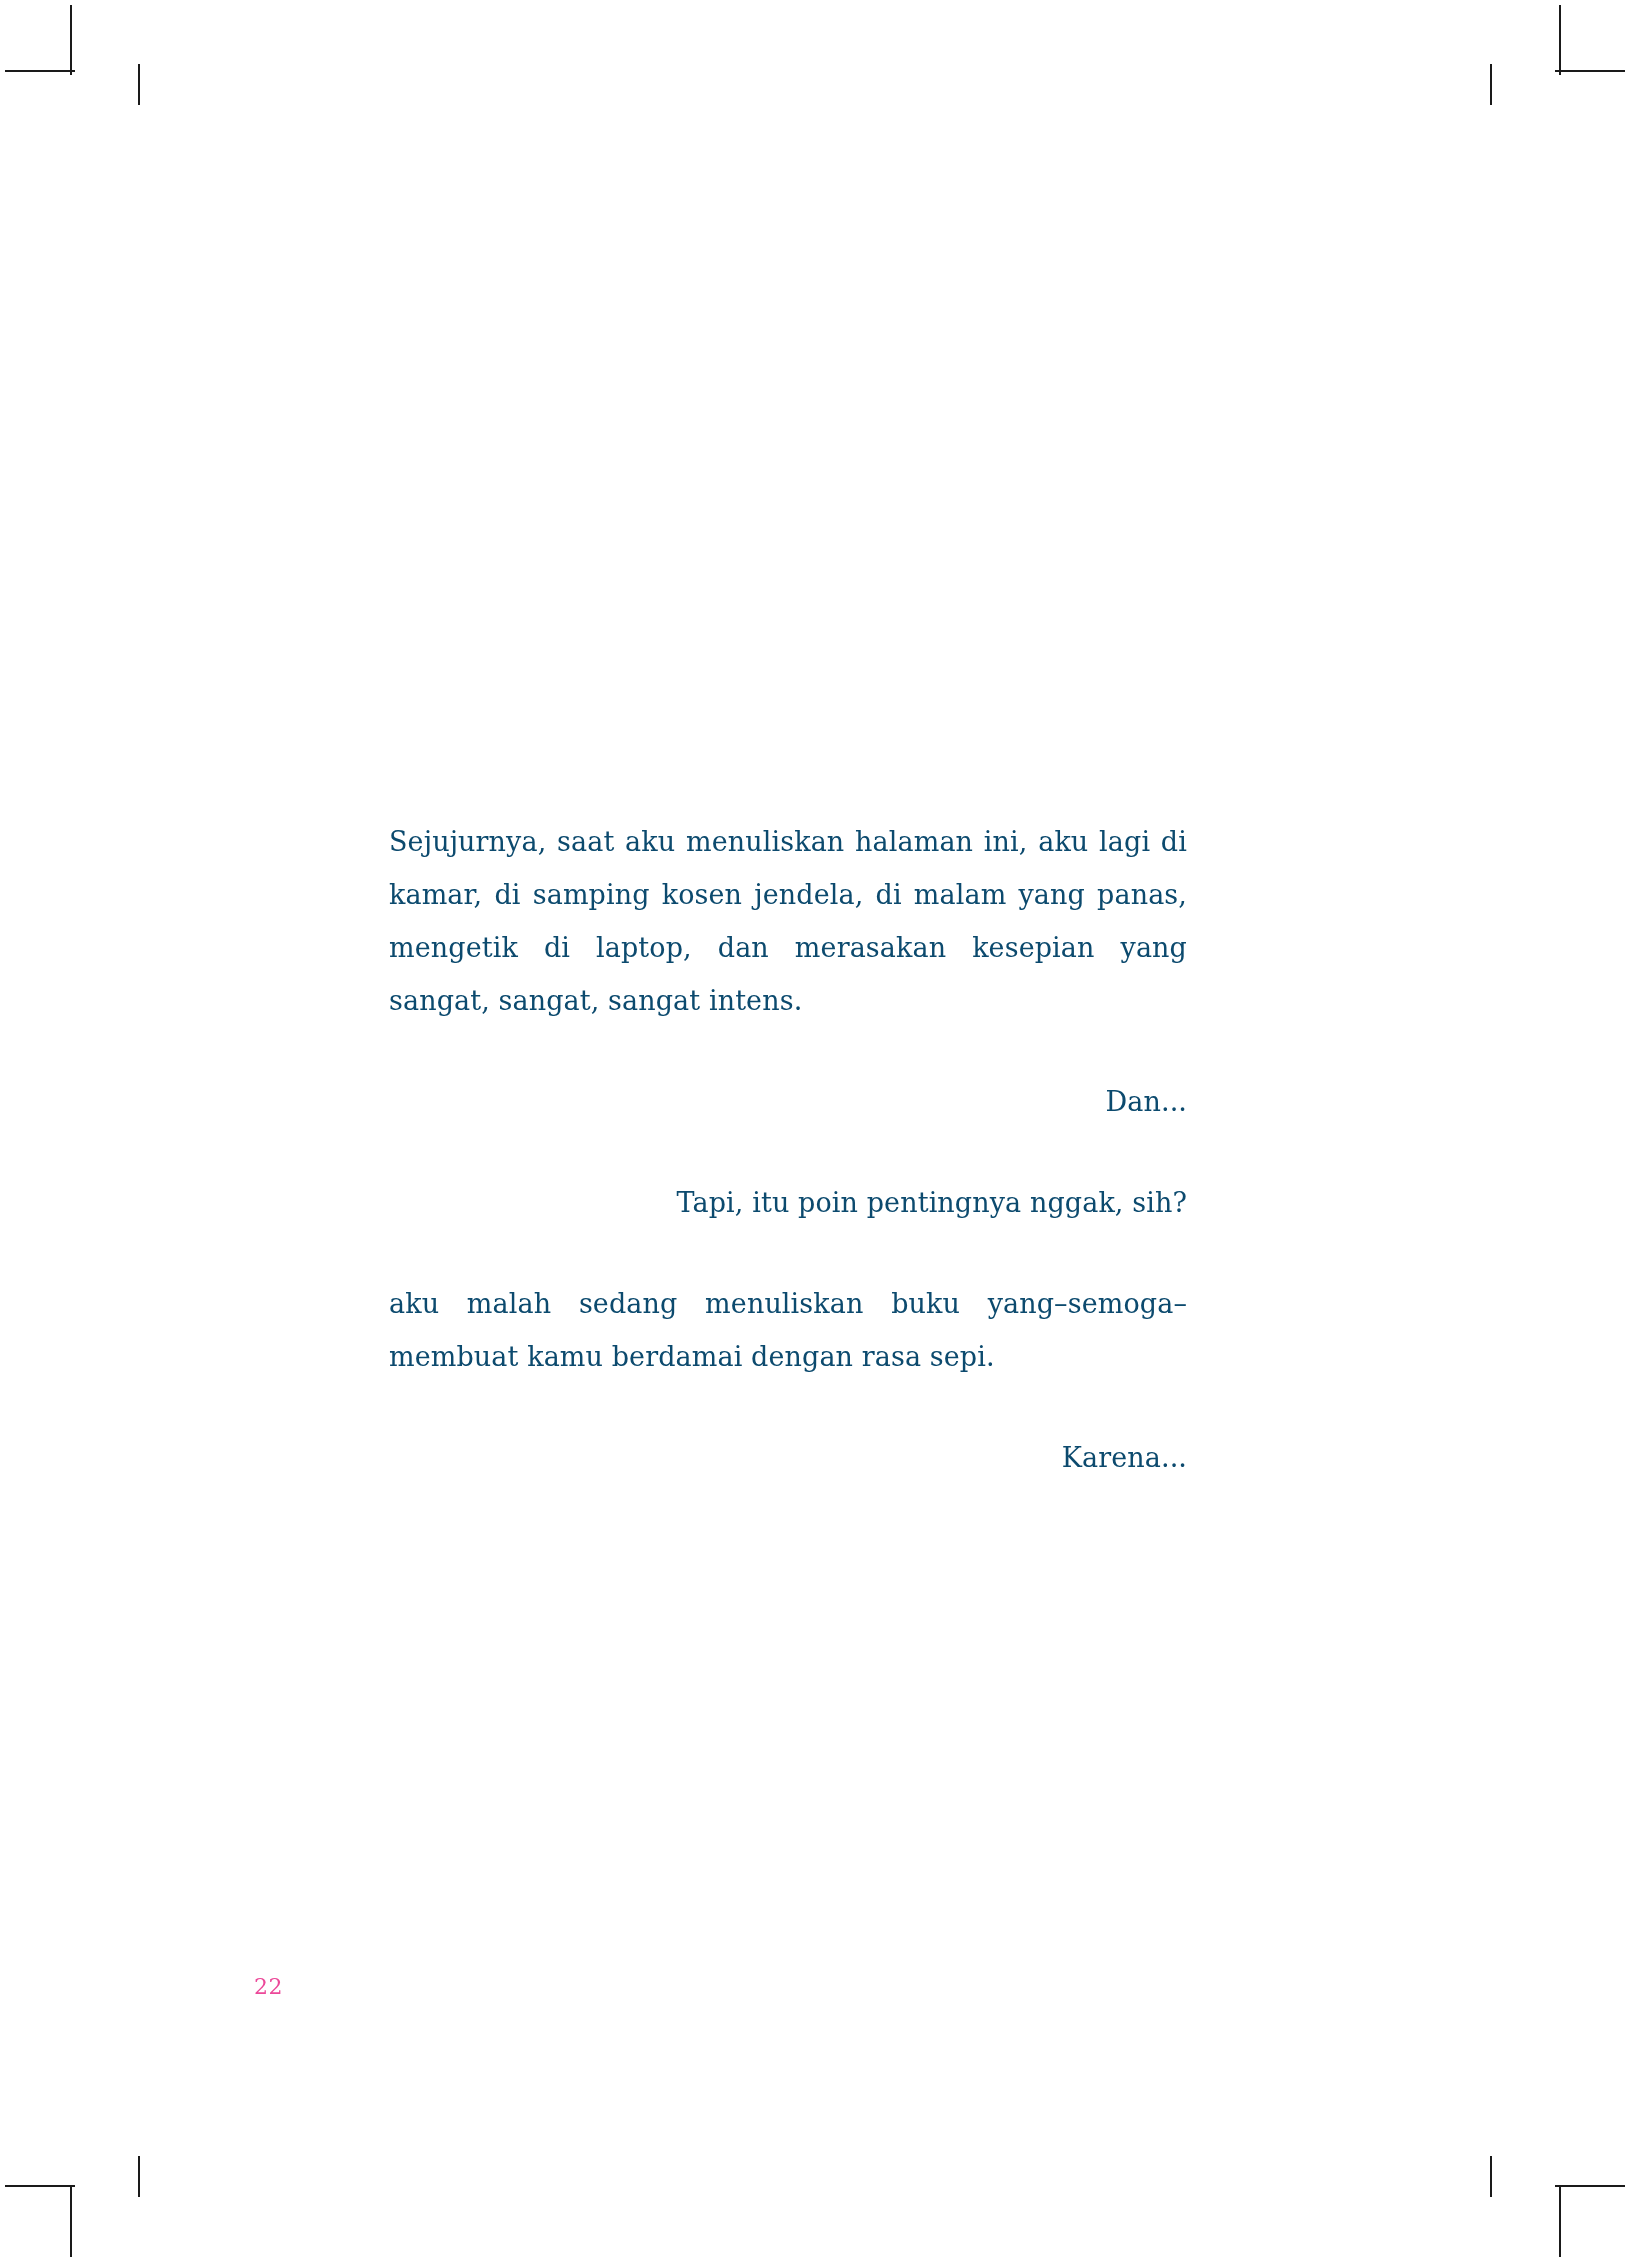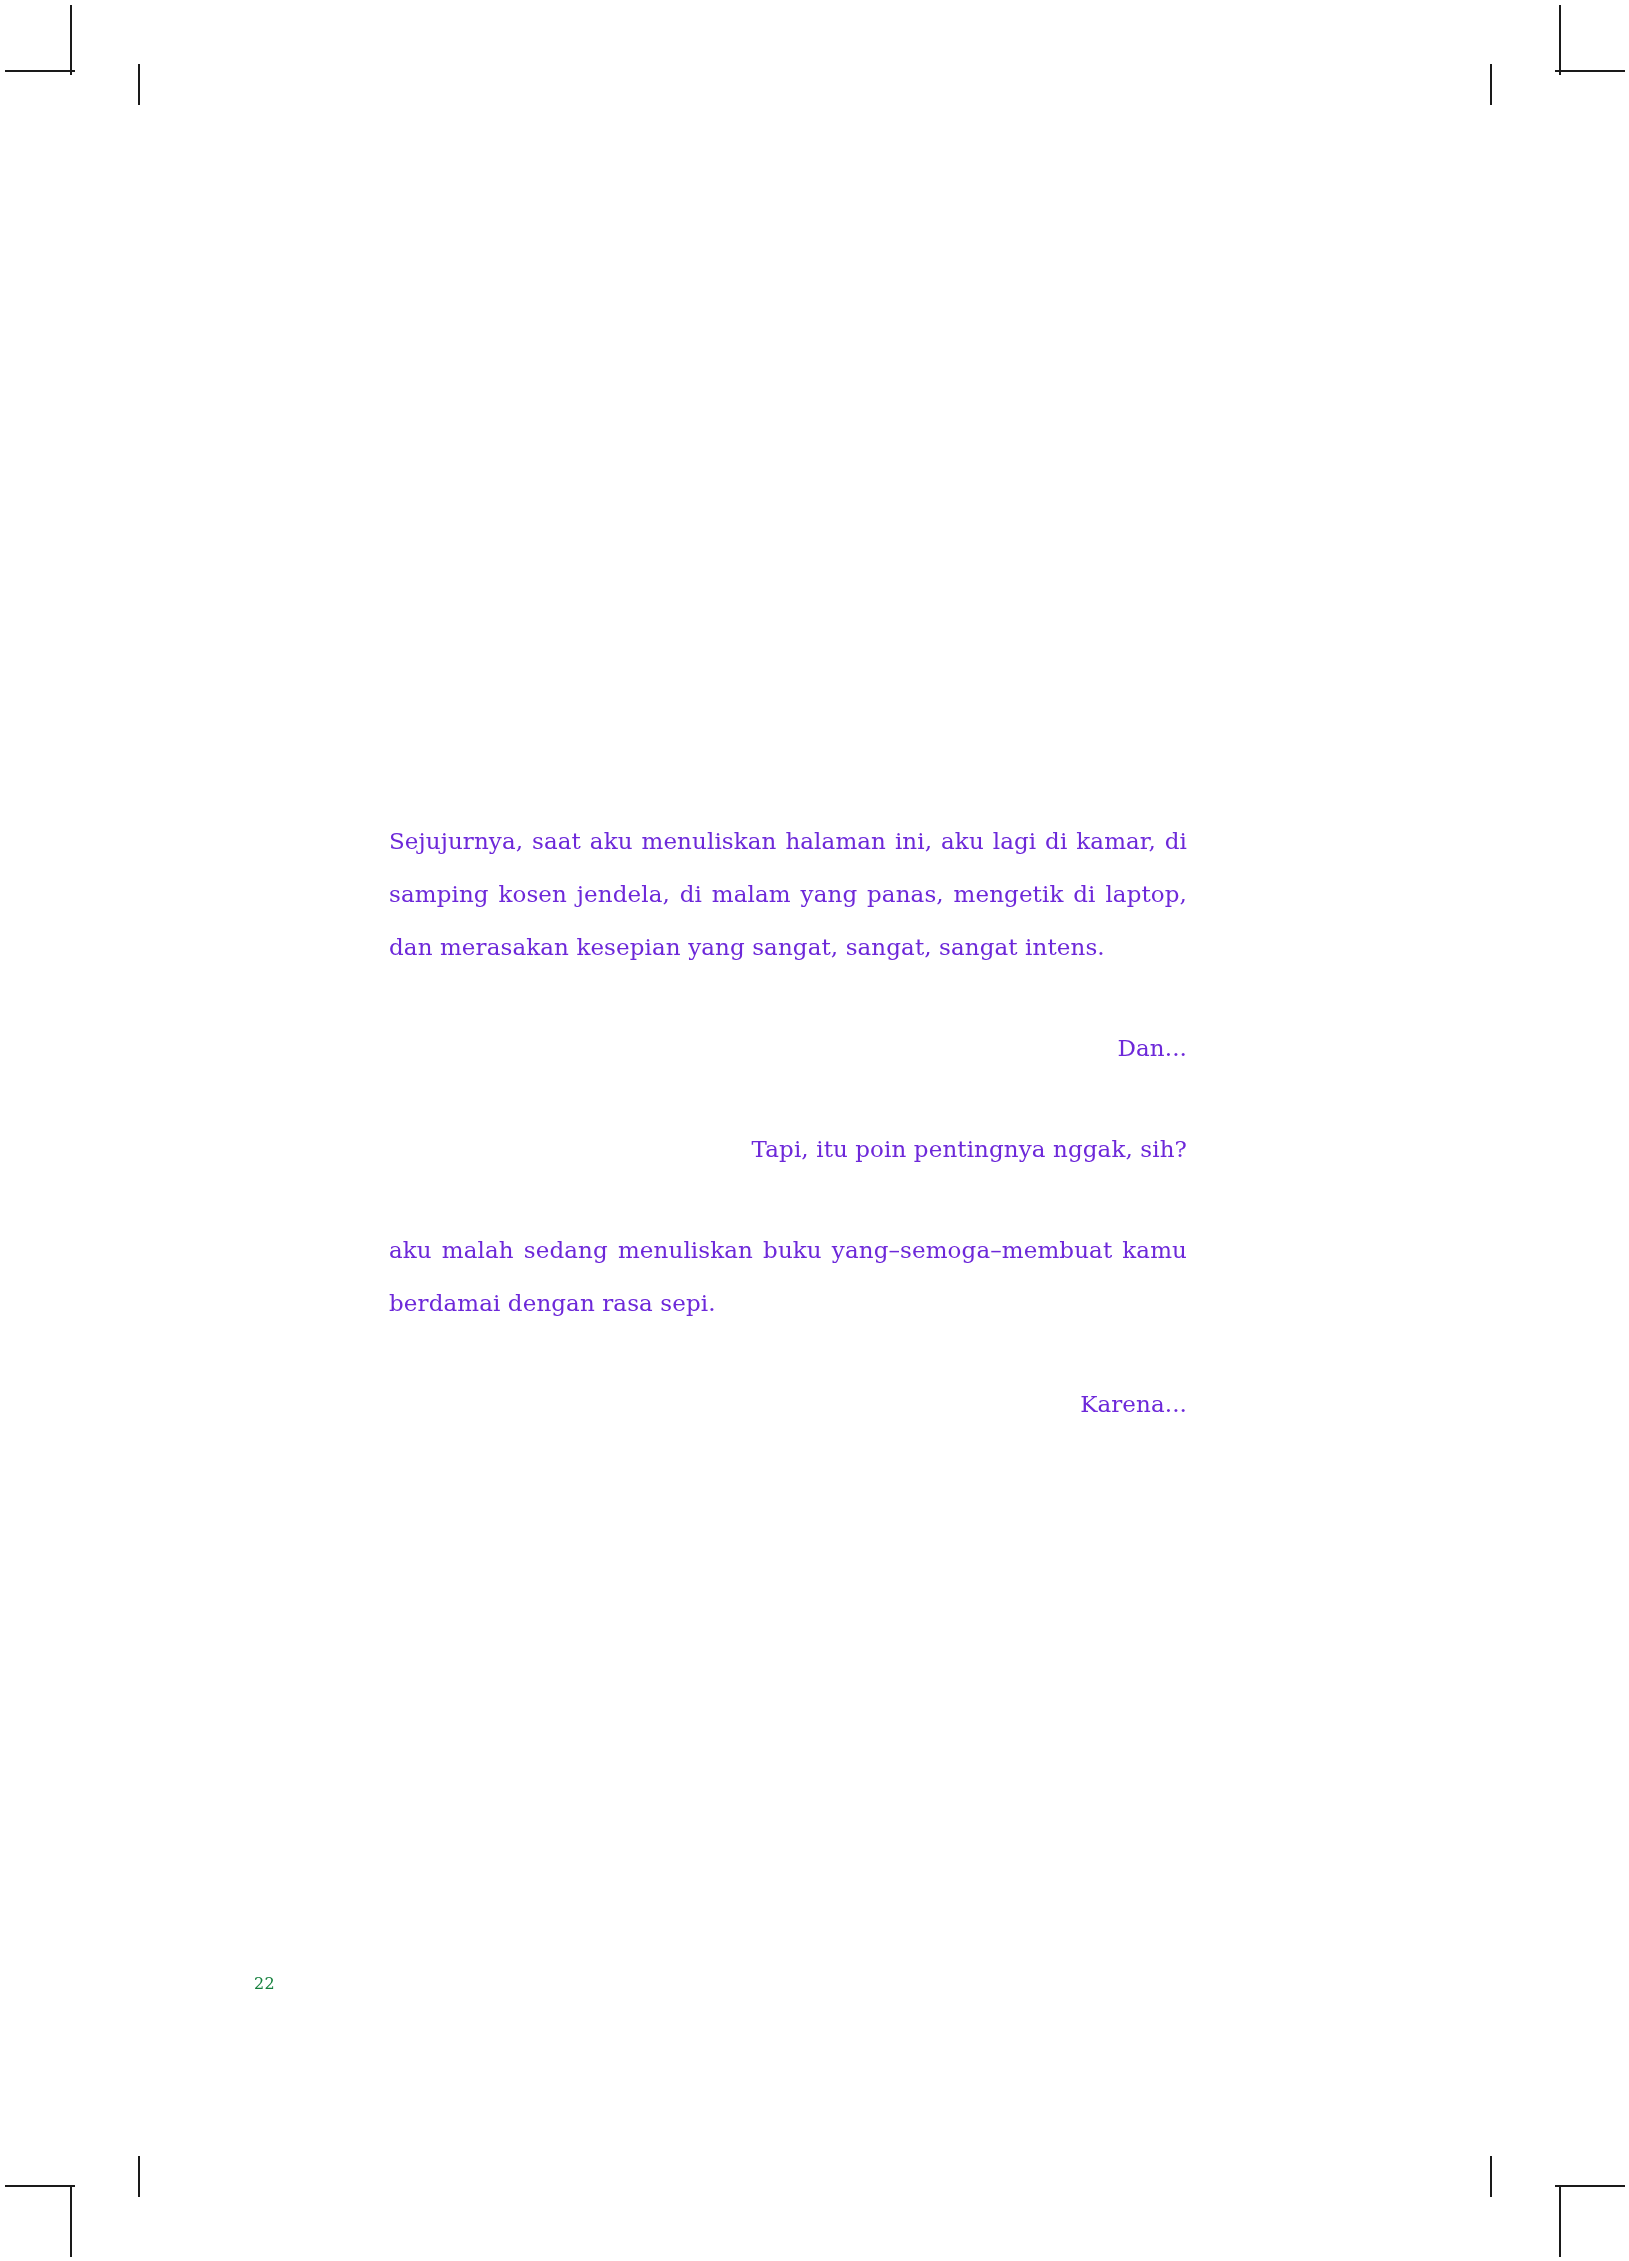--- a/index.html
+++ b/index.html
@@ -48,37 +48,37 @@
   .tk-br { left: 1490px; top: 2156px; }
 
   
   .page-body {
     position: absolute;
     left: 389px;
     top: 815px;
     width: 798px;
   }
   .para {
-    font-size: 23px;
+    font-size: 27px;
     line-height: 53px;
-    color: #6d28d9;
+    color: #0c4a6e;
     text-align: justify;
     text-justify: inter-word;
     margin: 0 0 48px 0;
     letter-spacing: 0.1px;
   }
   .para:last-child { margin-bottom: 0; }
   .para.ragged { text-align: right; }
 
   .folio {
     position: absolute;
     left: 254px;
     top: 1974px;
-    font-size: 16px;
-    color: #15803d;
+    font-size: 22px;
+    color: #ec4899;
     font-family: "DejaVu Serif", "Liberation Serif", serif;
     letter-spacing: 0.4px;
   }
 </style>
 </head>
 <body>
 
 <div>
   <div class="crop v cm-tl-v"></div>
   <div class="crop h cm-tl-h"></div>

